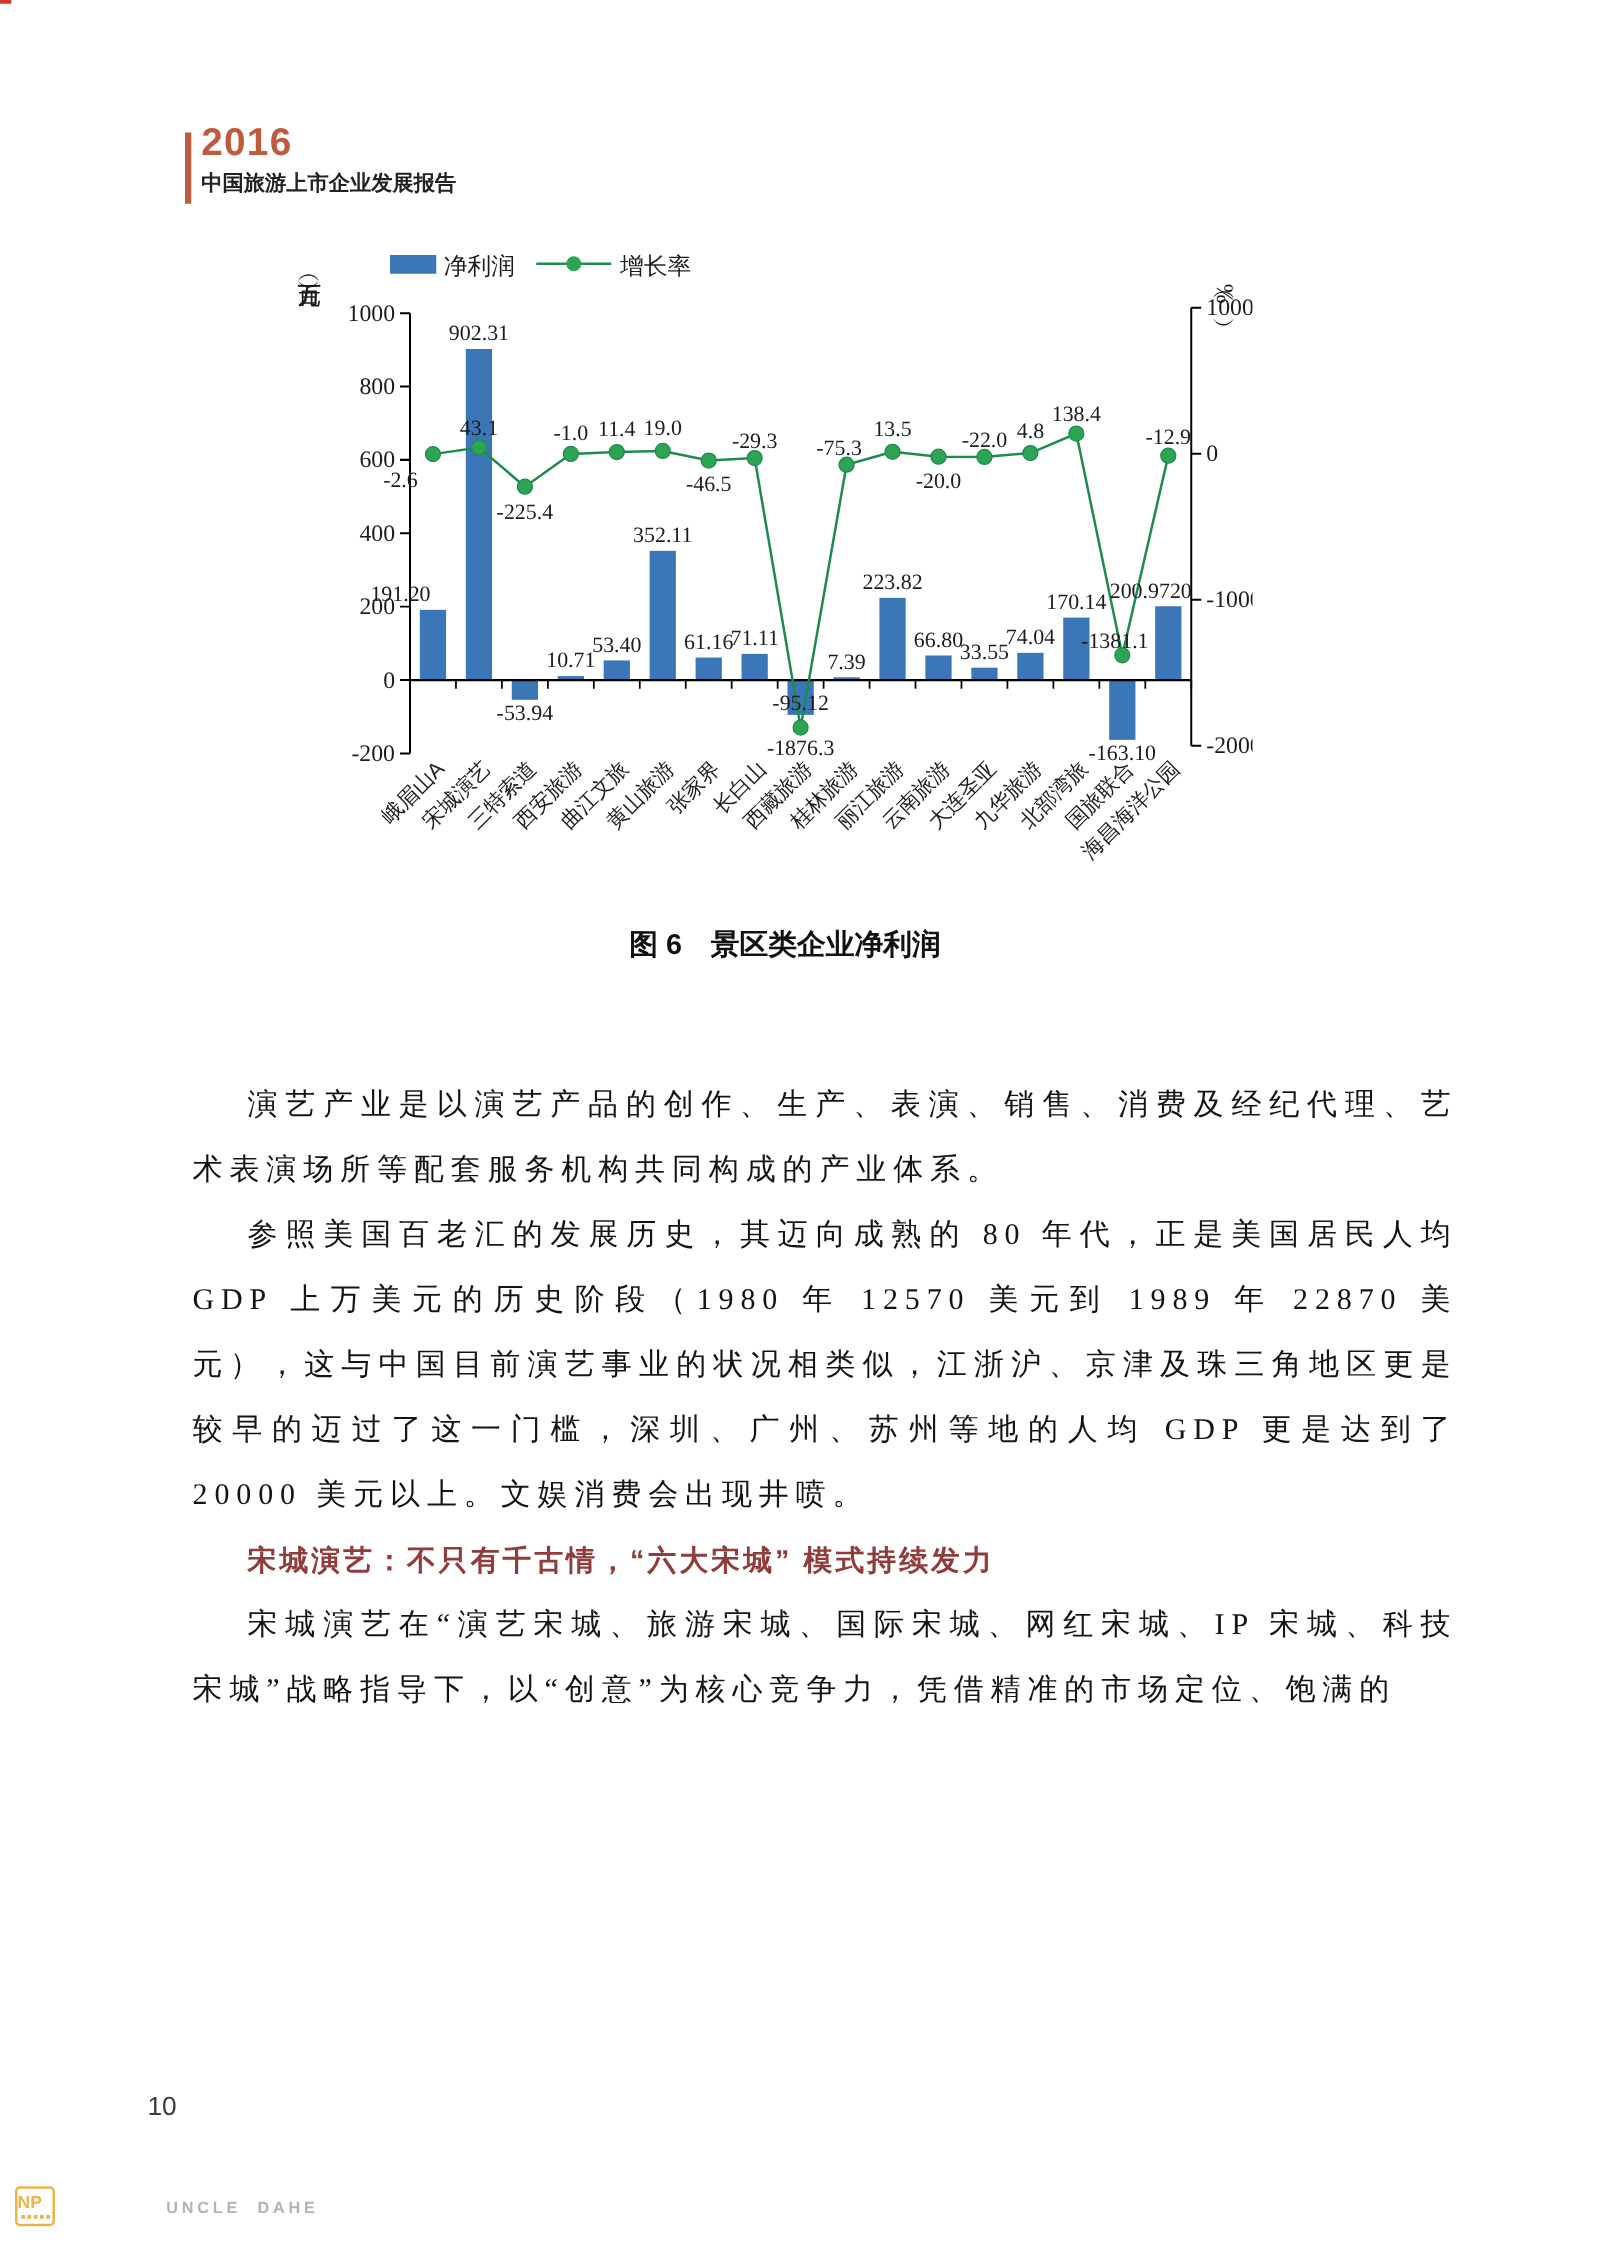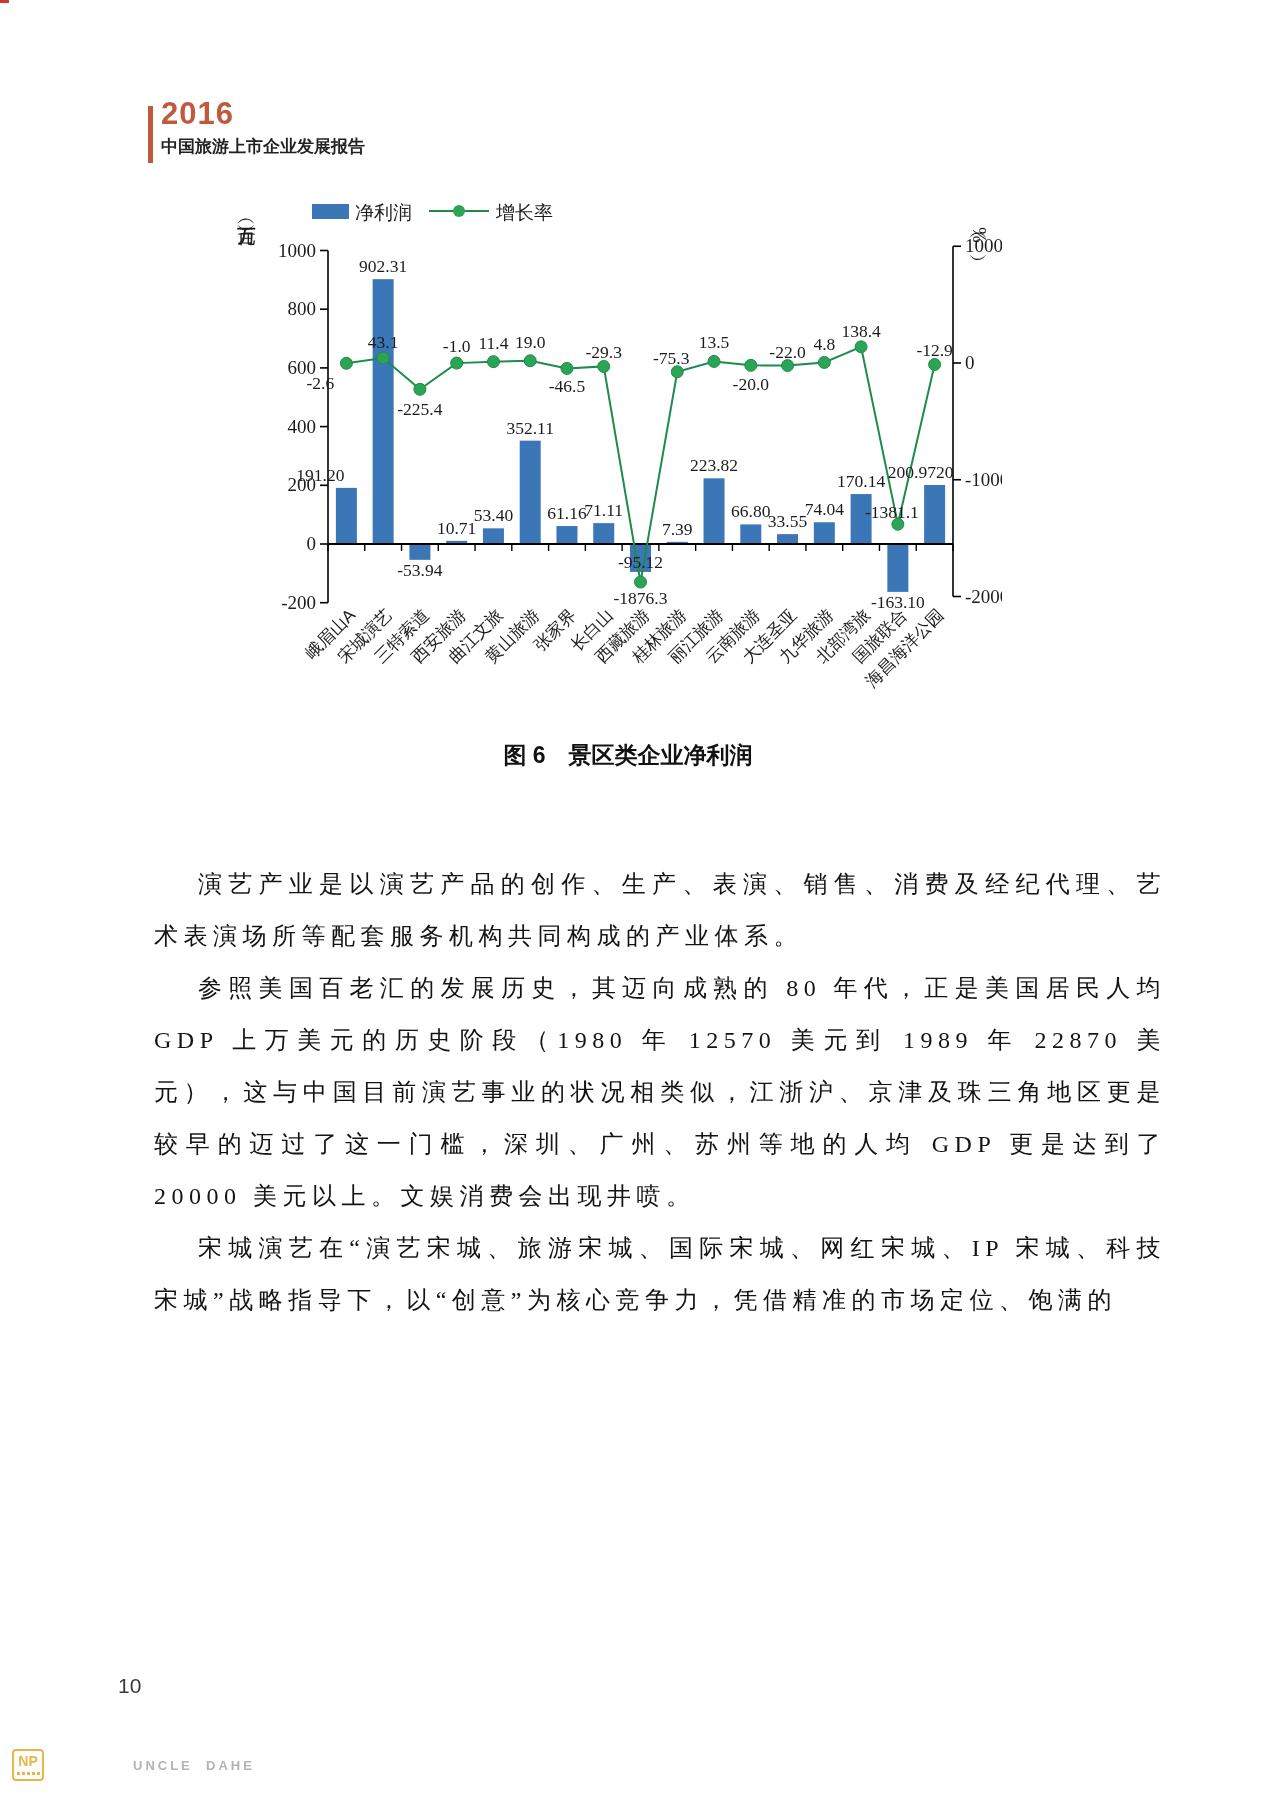--- a/index.html
+++ b/index.html
@@ -28,21 +28,21 @@
   
   .main-text{position:absolute;left:154px;top:858px;width:1012px;
     font-size:24px;line-height:52px;letter-spacing:5.5px;text-align:justify;color:#141414;}
   .main-text p{margin:0;text-indent:44px;}
   .sec-heading{margin:0;text-indent:44px;font-weight:bold;font-size:23px;line-height:52px;
     font-family:"Liberation Sans","DejaVu Sans",sans-serif;letter-spacing:2.5px;}
   
   .page-num{position:absolute;left:118px;top:1674px;font-size:21px;color:#3a3a3a;
     font-family:"Liberation Sans","DejaVu Sans",sans-serif;}
   .logo{position:absolute;left:12px;top:1749px;width:32px;height:32px;border:2px solid #e9b646;
-    border-radius:4px;box-sizing:border-box;text-align:center;}
+    border-radius:4px;box-sizing:border-box;text-align:left;}
   .logo-np{font-family:"Liberation Sans","DejaVu Sans",sans-serif;font-weight:bold;
     font-size:14px;color:#e9b646;line-height:20px;display:block;}
   .logo-dots{display:flex;justify-content:center;gap:2px;margin-top:1px;}
   .logo-dots span{width:3px;height:3px;background:#e9b646;display:block;}
   .watermark{position:absolute;left:133px;top:1758px;font-family:"Liberation Sans","DejaVu Sans",sans-serif;
     font-weight:bold;font-size:13px;color:#b3b3b3;letter-spacing:3px;white-space:pre;}
 </style>
 </head>
 <body>
 
@@ -195,20 +195,21 @@
     </svg>
 </figure>
 
 <div class="cap">
   <div class="cap-fig">图 6　景区类企业净利润</div>
 </div>
 
 <main class="main-text">
   <p>演艺产业是以演艺产品的创作、生产、表演、销售、消费及经纪代理、艺术表演场所等配套服务机构共同构成的产业体系。</p>
   <p>参照美国百老汇的发展历史，其迈向成熟的 80 年代，正是美国居民人均 GDP 上万美元的历史阶段（1980 年 12570 美元到 1989 年 22870 美元），这与中国目前演艺事业的状况相类似，江浙沪、京津及珠三角地区更是较早的迈过了这一门槛，深圳、广州、苏州等地的人均 GDP 更是达到了 20000 美元以上。文娱消费会出现井喷。</p>
+  <h3 class="sec-heading" id="sec-heading" style="color: rgb(143, 60, 58);">宋城演艺：不只有千古情，“六大宋城” 模式持续发力</h3>
   <p>宋城演艺在“演艺宋城、旅游宋城、国际宋城、网红宋城、IP 宋城、科技宋城”战略指导下，以“创意”为核心竞争力，凭借精准的市场定位、饱满的</p>
 </main>
 
 <div class="page-num">10</div>
 
 <div class="logo">
   <span class="logo-np">NP</span>
   <span class="logo-dots">
       <span></span>
       <span></span>

